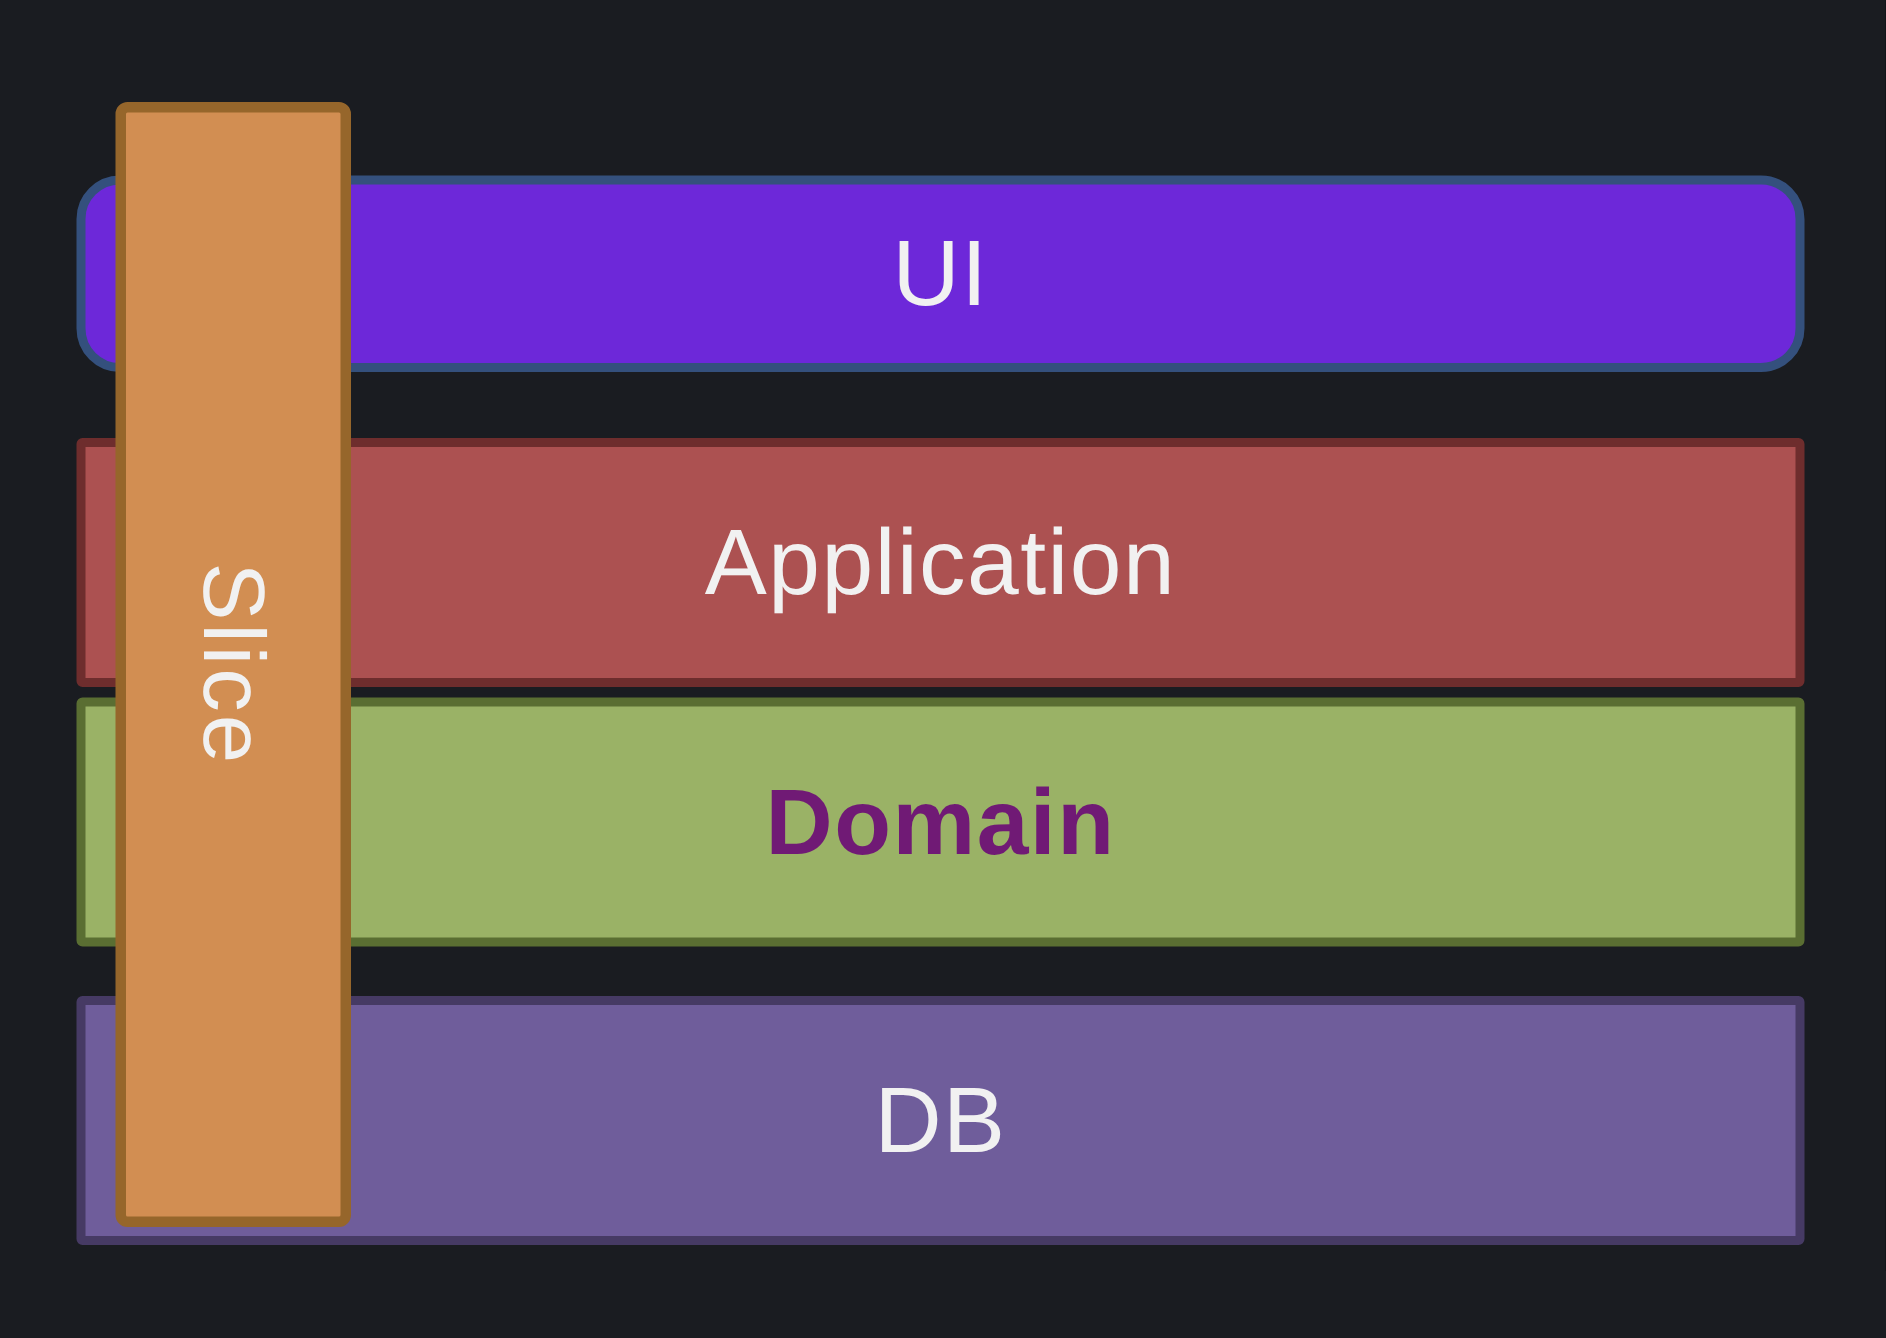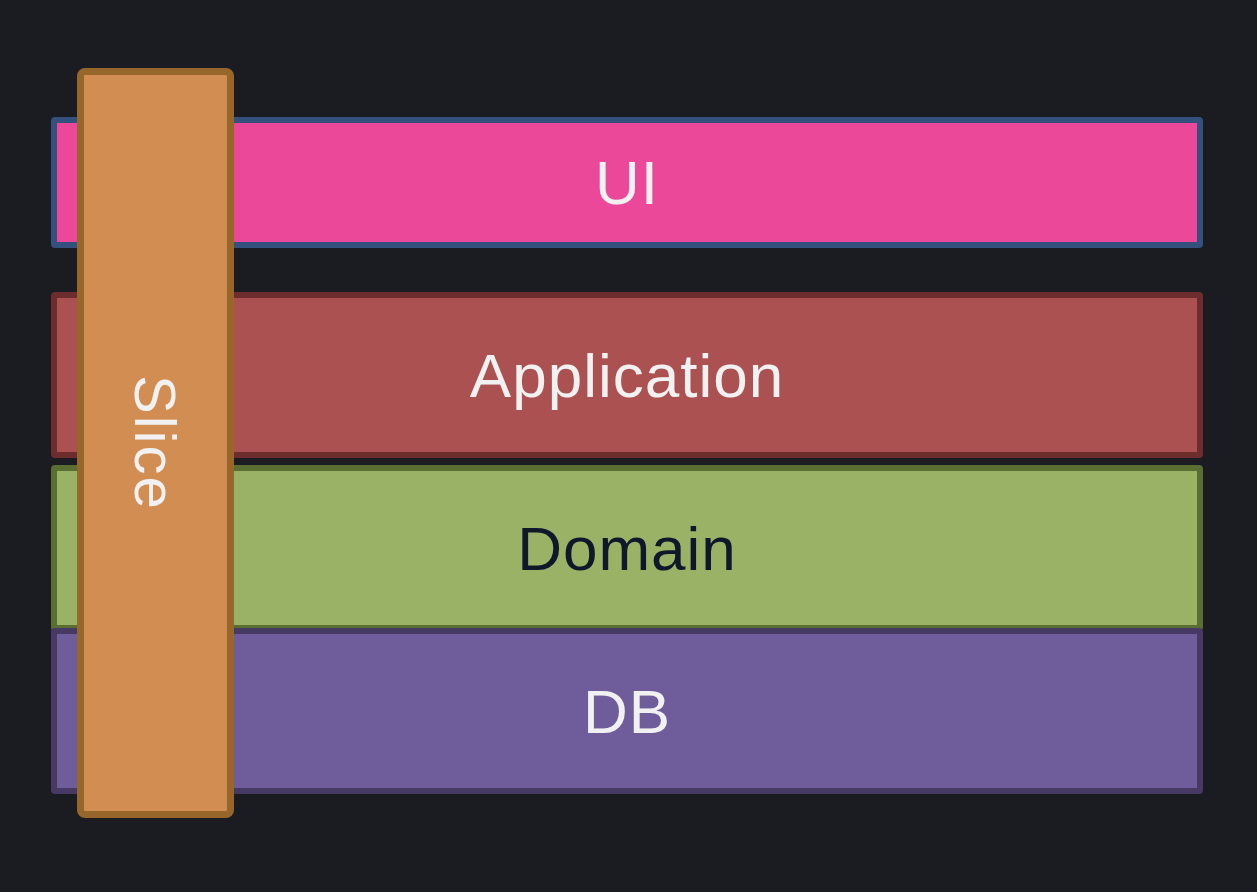--- a/index.html
+++ b/index.html
@@ -22,21 +22,21 @@
     box-sizing: border-box;
     border: 6px solid;
     border-radius: 4px;
     display: flex;
     align-items: center;
     justify-content: center;
   }
   .layer-ui          { top: 117px; height: 131px; }
   .layer-application { top: 292px; }
   .layer-domain      { top: 465px; }
-  .layer-db          { top: 628px; }
+  .layer-db          { top: 664px; }
   .layer-label {
     font-size: 62px;
     font-weight: 400;
     letter-spacing: 1px;
     user-select: none;
   }
   .slice {
     position: absolute;
     left: 77px;
     top: 68px;
@@ -56,30 +56,30 @@
     font-weight: 400;
     letter-spacing: 2px;
     user-select: none;
   }
 </style>
 </head>
 <body>
 
 <div class="stage" style="background-color: rgb(26, 28, 33);">
 
-  <div class="layer layer-ui" style="background-color: #ec4899; border-color: rgb(52, 80, 125);">
+  <div class="layer layer-ui" style="background-color: #6d28d9; border-color: rgb(52, 80, 125); border-radius: 29px;">
     <span class="layer-label" style="color: rgb(241, 241, 241);">UI</span>
   </div>
 
   <div class="layer layer-application" style="background-color: rgb(172, 81, 81); border-color: rgb(110, 45, 45);">
     <span class="layer-label" style="color: rgb(241, 241, 241);">Application</span>
   </div>
 
   <div class="layer layer-domain" style="background-color: rgb(154, 178, 102); border-color: rgb(90, 110, 50);">
-    <span class="layer-label" style="color: #0f172a;">Domain</span>
+    <span class="layer-label" style="color: #701a75; font-weight: bold;">Domain</span>
   </div>
 
   <div class="layer layer-db" style="background-color: rgb(111, 93, 155); border-color: rgb(70, 58, 100);">
     <span class="layer-label" style="color: rgb(241, 241, 241);">DB</span>
   </div>
 
   <div class="slice" style="background-color: rgb(210, 142, 82); border-color: rgb(150, 102, 43);">
     <span class="slice-label" style="color: rgb(241, 241, 241);">Slice</span>
   </div>
 

